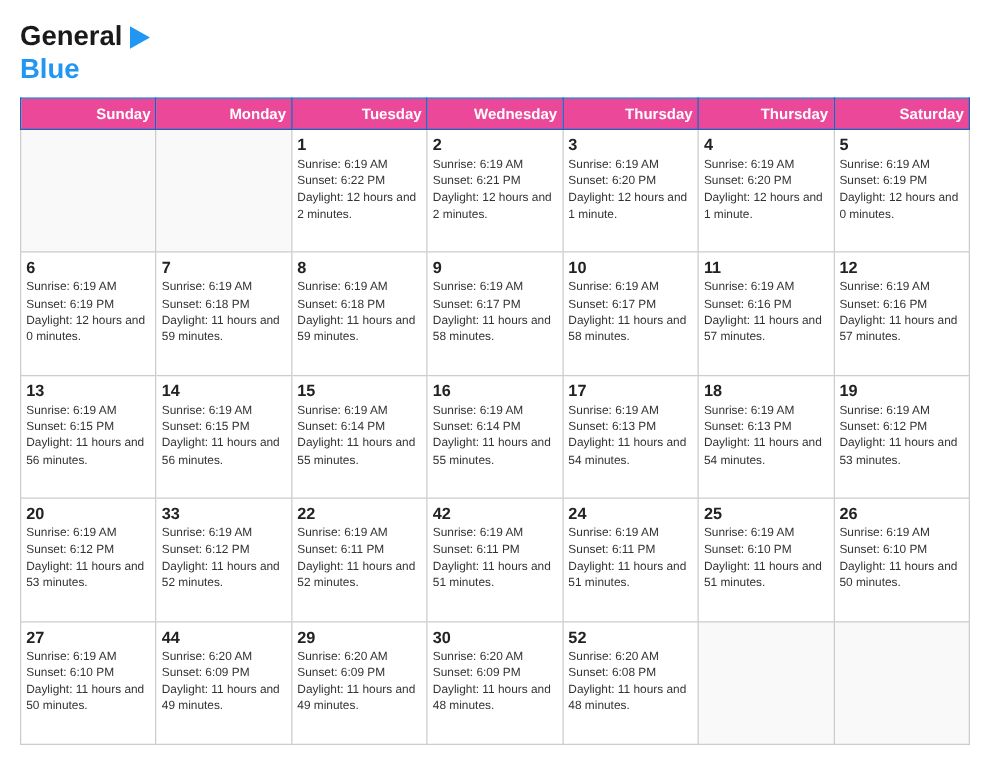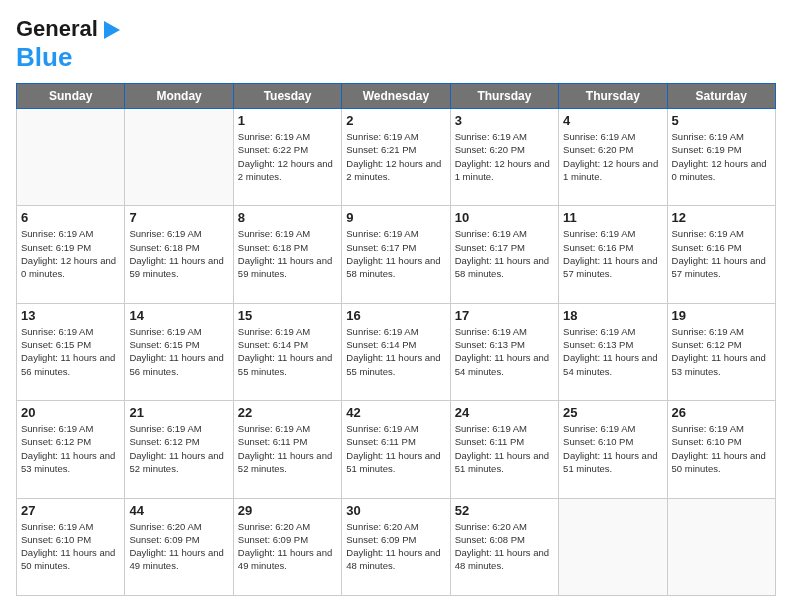--- a/index.html
+++ b/index.html
@@ -36,27 +36,27 @@
       color: #555;
     }
     .calendar {
       flex: 1;
       border: 1px solid #ccc;
       border-collapse: collapse;
       width: 100%;
       table-layout: fixed;
     }
     .calendar th {
-      background: #737373;
+      background: #ec4899;
       color: #fff;
       font-size: 12px;
       font-weight: bold;
       padding: 5px 4px;
       border: 1px solid #1565c0;
-      text-align: center;
+      text-align: right;
     }
     .calendar td {
       border: 1px solid #ccc;
       vertical-align: top;
       padding: 4px 4px;
       font-size: 10px;
       color: #333;
       background: #fff;
       height: 88px;
     }
@@ -79,21 +79,21 @@
       display: flex;
       flex-direction: column;
       align-items: flex-start;
     }
     .logo-line {
       display: flex;
       align-items: center;
     }
     .logo-blue {
       color: #2196f3;
-      font-size: 26px;
+      font-size: 22px;
       font-weight: bold;
     }
     .logo-black {
       color: #1a1a1a;
       font-size: 22px;
       font-weight: bold;
     }
   </style>
 </head>
 <body>
@@ -273,21 +273,21 @@
         </tr>
         <tr>
           <td>
             <span class="day-number">20</span>
             <div class="day-info">Sunrise: 6:19 AM
 Sunset: 6:12 PM
 Daylight: 11 hours
 and 53 minutes.</div>
           </td>
           <td>
-            <span class="day-number">21</span>
+            <span class="day-number">33</span>
             <div class="day-info">Sunrise: 6:19 AM
 Sunset: 6:12 PM
 Daylight: 11 hours
 and 52 minutes.</div>
           </td>
           <td>
             <span class="day-number">22</span>
             <div class="day-info">Sunrise: 6:19 AM
 Sunset: 6:11 PM
 Daylight: 11 hours

